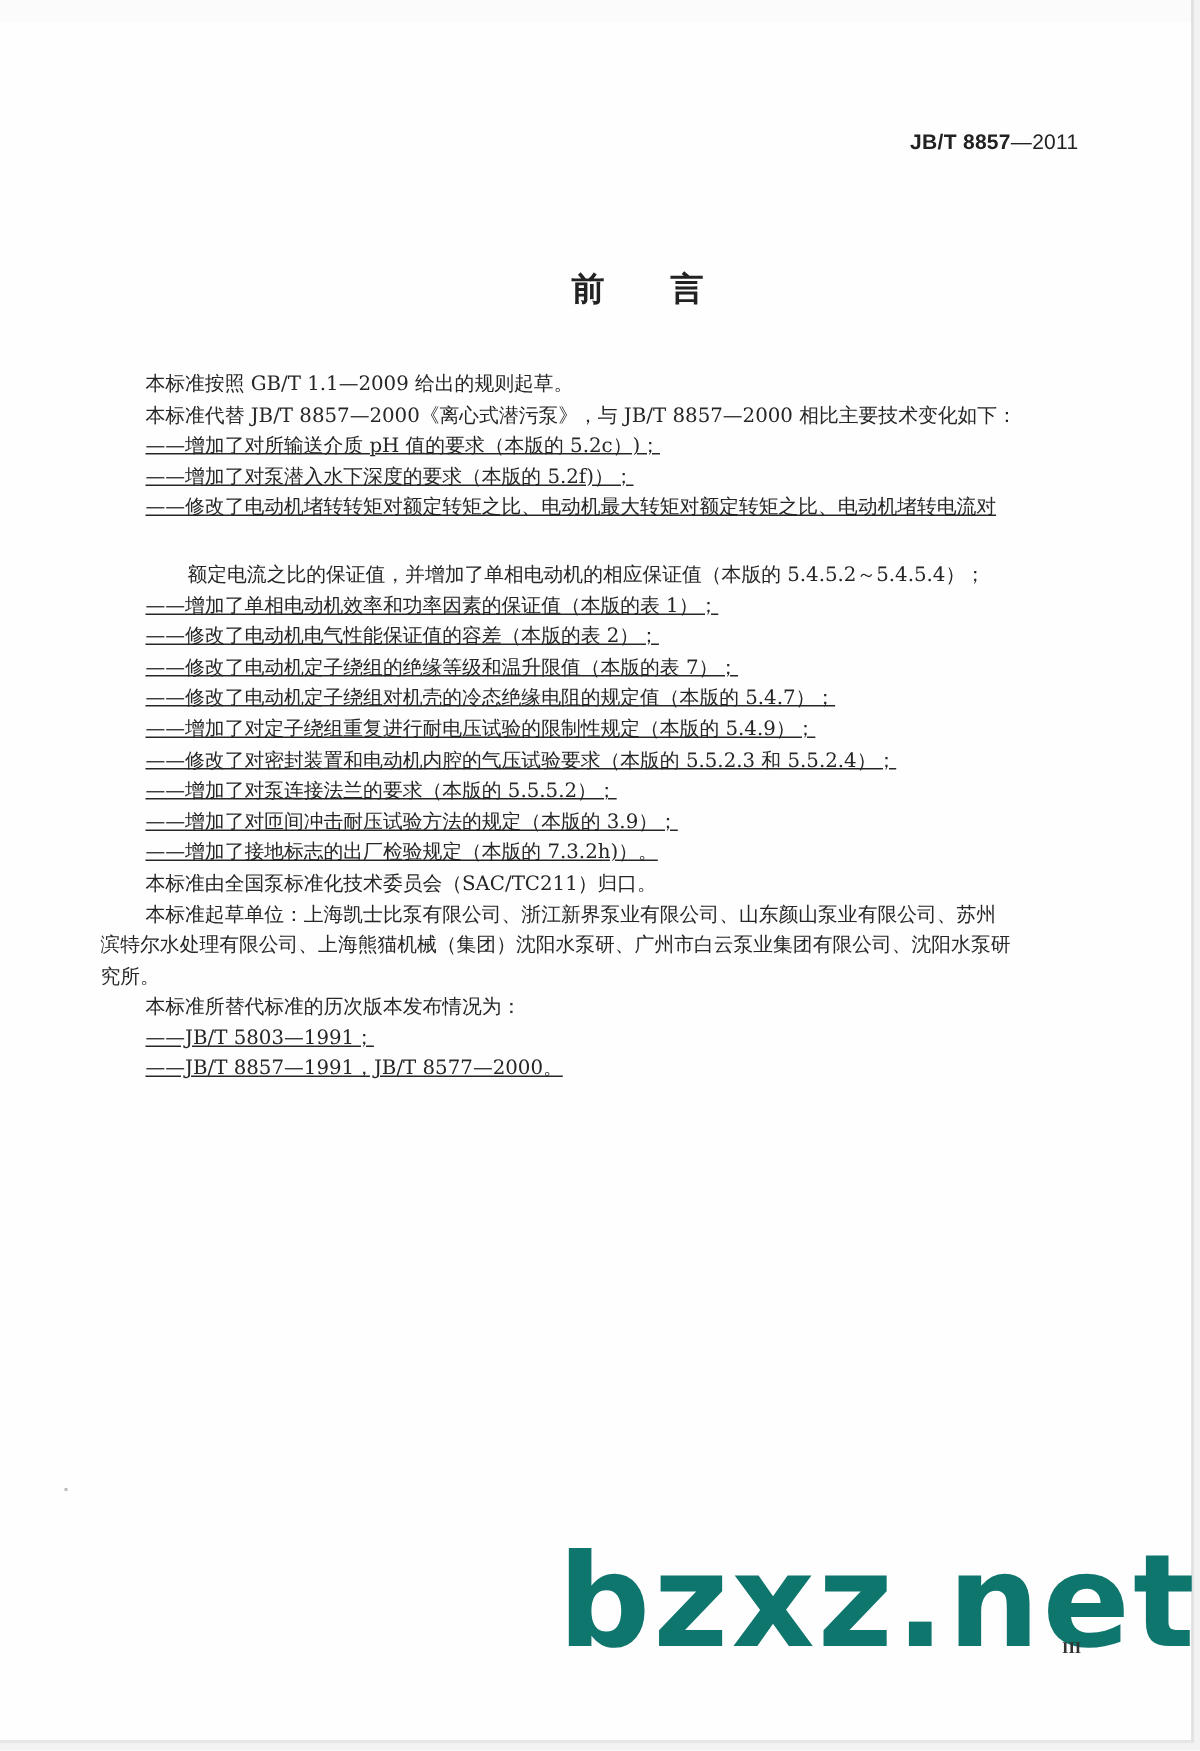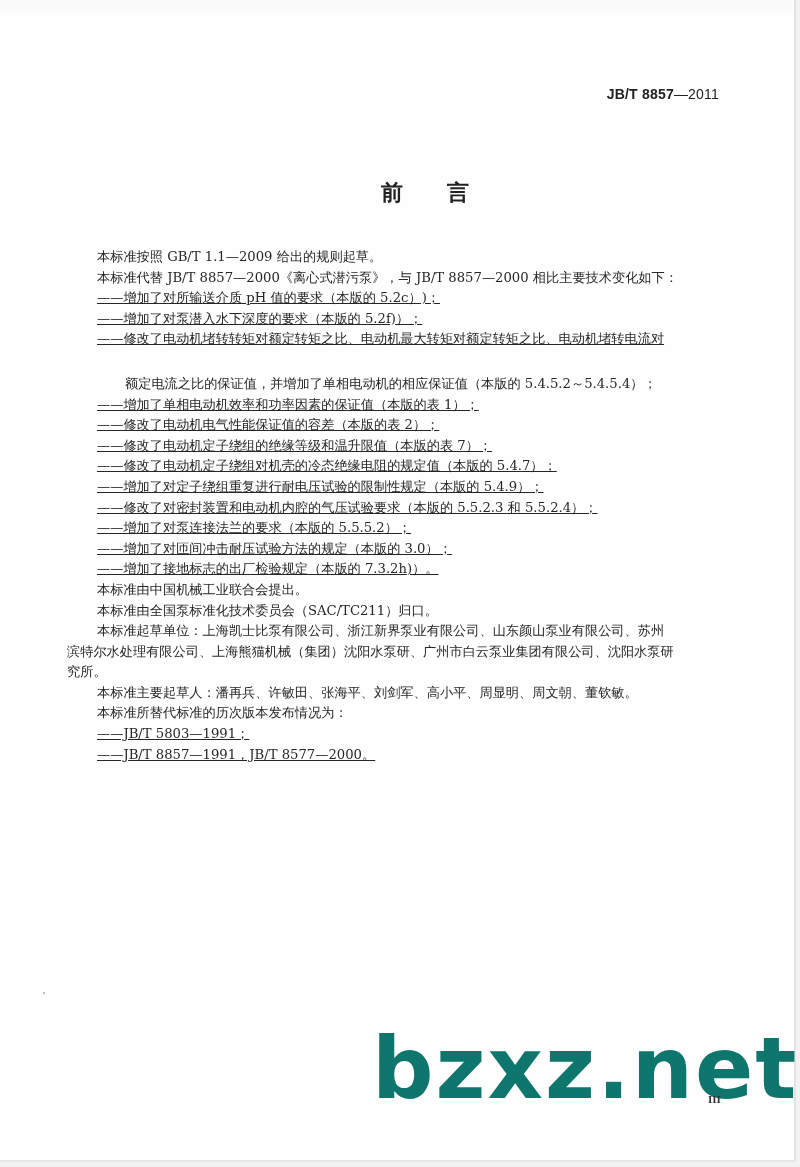--- a/index.html
+++ b/index.html
@@ -78,28 +78,26 @@
     <div class="line dash">——增加了对泵潜入水下深度的要求（本版的 5.2f)）；</div>
     <div class="line dash">——修改了电动机堵转转矩对额定转矩之比、电动机最大转矩对额定转矩之比、电动机堵转电流对</div>
     <div class="line cont deep">额定电流之比的保证值，并增加了单相电动机的相应保证值（本版的 5.4.5.2～5.4.5.4）；</div>
     <div class="line dash">——增加了单相电动机效率和功率因素的保证值（本版的表 1）；</div>
     <div class="line dash">——修改了电动机电气性能保证值的容差（本版的表 2）；</div>
     <div class="line dash">——修改了电动机定子绕组的绝缘等级和温升限值（本版的表 7）；</div>
     <div class="line dash">——修改了电动机定子绕组对机壳的冷态绝缘电阻的规定值（本版的 5.4.7）；</div>
     <div class="line dash">——增加了对定子绕组重复进行耐电压试验的限制性规定（本版的 5.4.9）；</div>
     <div class="line dash">——修改了对密封装置和电动机内腔的气压试验要求（本版的 5.5.2.3 和 5.5.2.4）；</div>
     <div class="line dash">——增加了对泵连接法兰的要求（本版的 5.5.5.2）；</div>
-    <div class="line dash">——增加了对匝间冲击耐压试验方法的规定（本版的 3.0）；</div>
+    <div class="line dash">——增加了对匝间冲击耐压试验方法的规定（本版的 3.9）；</div>
     <div class="line dash">——增加了接地标志的出厂检验规定（本版的 7.3.2h)）。</div>
-    <div class="line ind">本标准由中国机械工业联合会提出。</div>
     <div class="line ind">本标准由全国泵标准化技术委员会（SAC/TC211）归口。</div>
     <div class="line ind">本标准起草单位：上海凯士比泵有限公司、浙江新界泵业有限公司、山东颜山泵业有限公司、苏州</div>
     <div class="line">滨特尔水处理有限公司、上海熊猫机械（集团）沈阳水泵研、广州市白云泵业集团有限公司、沈阳水泵研</div>
     <div class="line">究所。</div>
-    <div class="line ind">本标准主要起草人：潘再兵、许敏田、张海平、刘剑军、高小平、周显明、周文朝、董钦敏。</div>
     <div class="line ind">本标准所替代标准的历次版本发布情况为：</div>
     <div class="line dash">——JB/T 5803—1991；</div>
     <div class="line dash">——JB/T 8857—1991，JB/T 8577—2000。</div>
   </div>
 
   <div class="speck"></div>
 
   <div class="watermark">bzxz.net</div>
 
   <div class="pageno">III</div>

